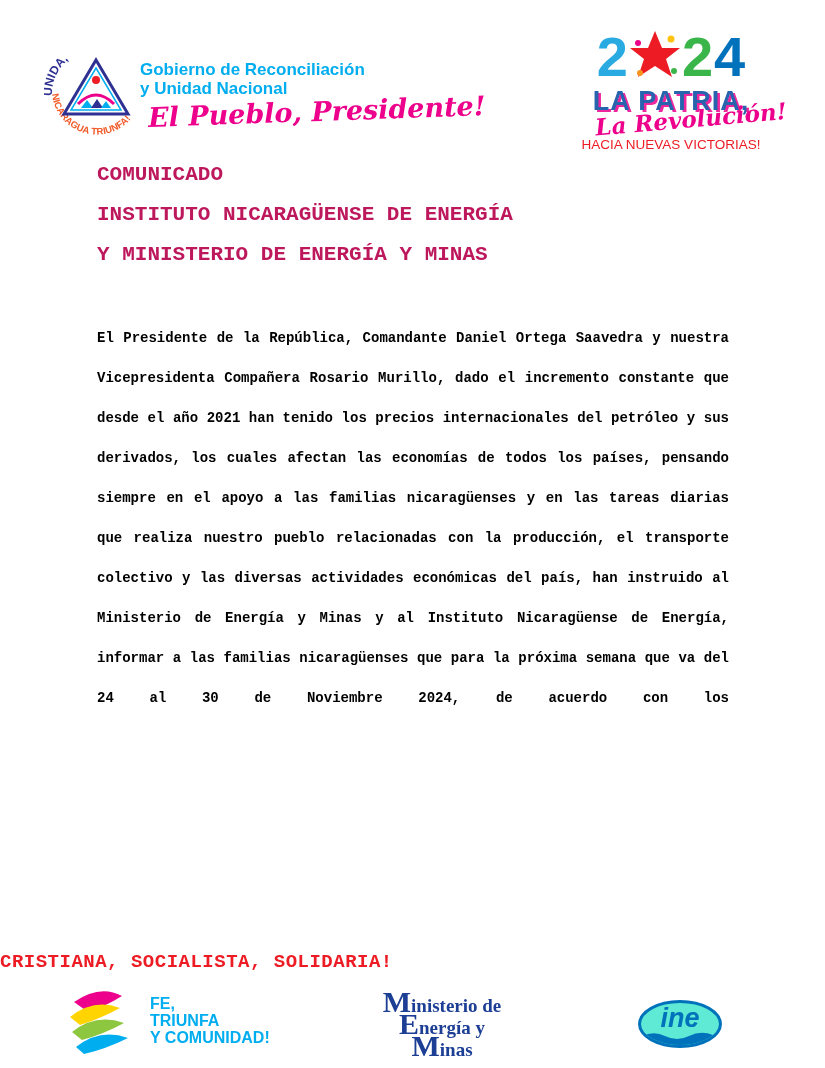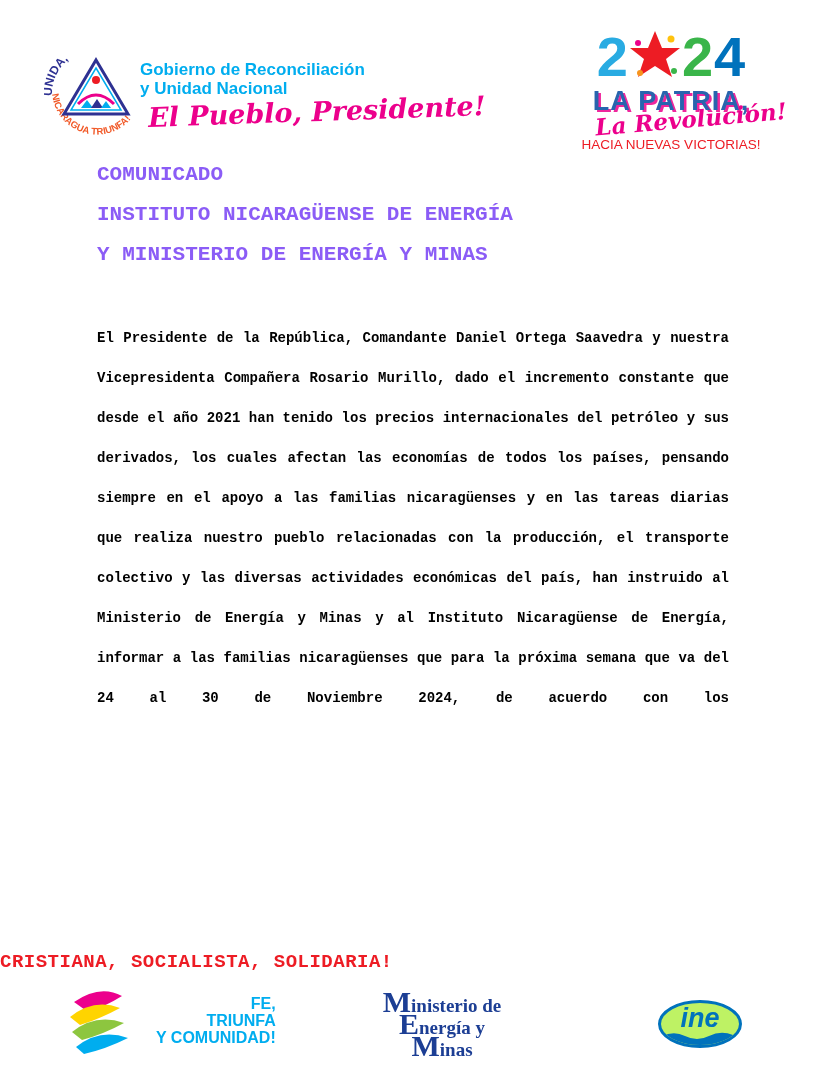--- a/index.html
+++ b/index.html
@@ -78,21 +78,21 @@
     white-space: nowrap;
   }
 
   
   .doc-title {
     position: absolute; left: 97px; top: 155px;
     font-family: "Liberation Mono", monospace;
     font-weight: bold;
     font-size: 21px;
     line-height: 40px;
-    color: #8b5cf6;
+    color: #be185d;
     white-space: nowrap;
   }
   .doc-body {
     position: absolute; left: 97px; top: 318px;
     width: 632px;
     font-family: "Liberation Mono", monospace;
     font-weight: bold;
     font-size: 14px;
     line-height: 40px;
     color: #000000;
@@ -103,46 +103,46 @@
   
   .footer-slogan {
     position: absolute; left: 0; top: 951px; width: 100%;
     text-align: left;
     font-family: "Liberation Mono", monospace;
     font-weight: bold;
     font-size: 19px;
     letter-spacing: 0.5px;
     color: #ED1C24;
   }
-  .fe-familia { position: absolute; left: 60px; top: 984px; display: flex; align-items: center; gap: 16px; text-align: right; }
+  .fe-familia { position: absolute; left: 60px; top: 984px; display: flex; align-items: center; gap: 10px; }
   .fe-text div {
     color: #00ADEF;
     font-family: "Liberation Sans", sans-serif;
     font-weight: bold;
     font-size: 16px;
     line-height: 17px;
     white-space: nowrap;
   }
   .ministry { position: absolute; left: 362px; top: 993px; width: 160px; }
   .ministry-line {
     font-family: "Liberation Serif", serif;
     font-weight: bold;
     color: #1C3E94;
     font-size: 19px;
     line-height: 18px;
     text-align: center;
   }
   .ministry-line::first-letter { font-size: 30px; }
   .ine-logo {
-    position: absolute; left: 658px; top: 1000px;
+    position: absolute; left: 638px; top: 1000px;
     width: 84px; height: 48px;
     border: 3.5px solid #0072BC;
     border-radius: 50%;
     overflow: hidden;
-    background: #bef264;
+    background: #5eead4;
     box-sizing: border-box;
   }
   .ine-text {
     position: absolute; left: 0; top: 0px; width: 100%;
     text-align: center;
     font-family: "Liberation Sans", sans-serif;
     font-style: italic;
     font-weight: 900;
     font-size: 27px;
     line-height: 30px;

